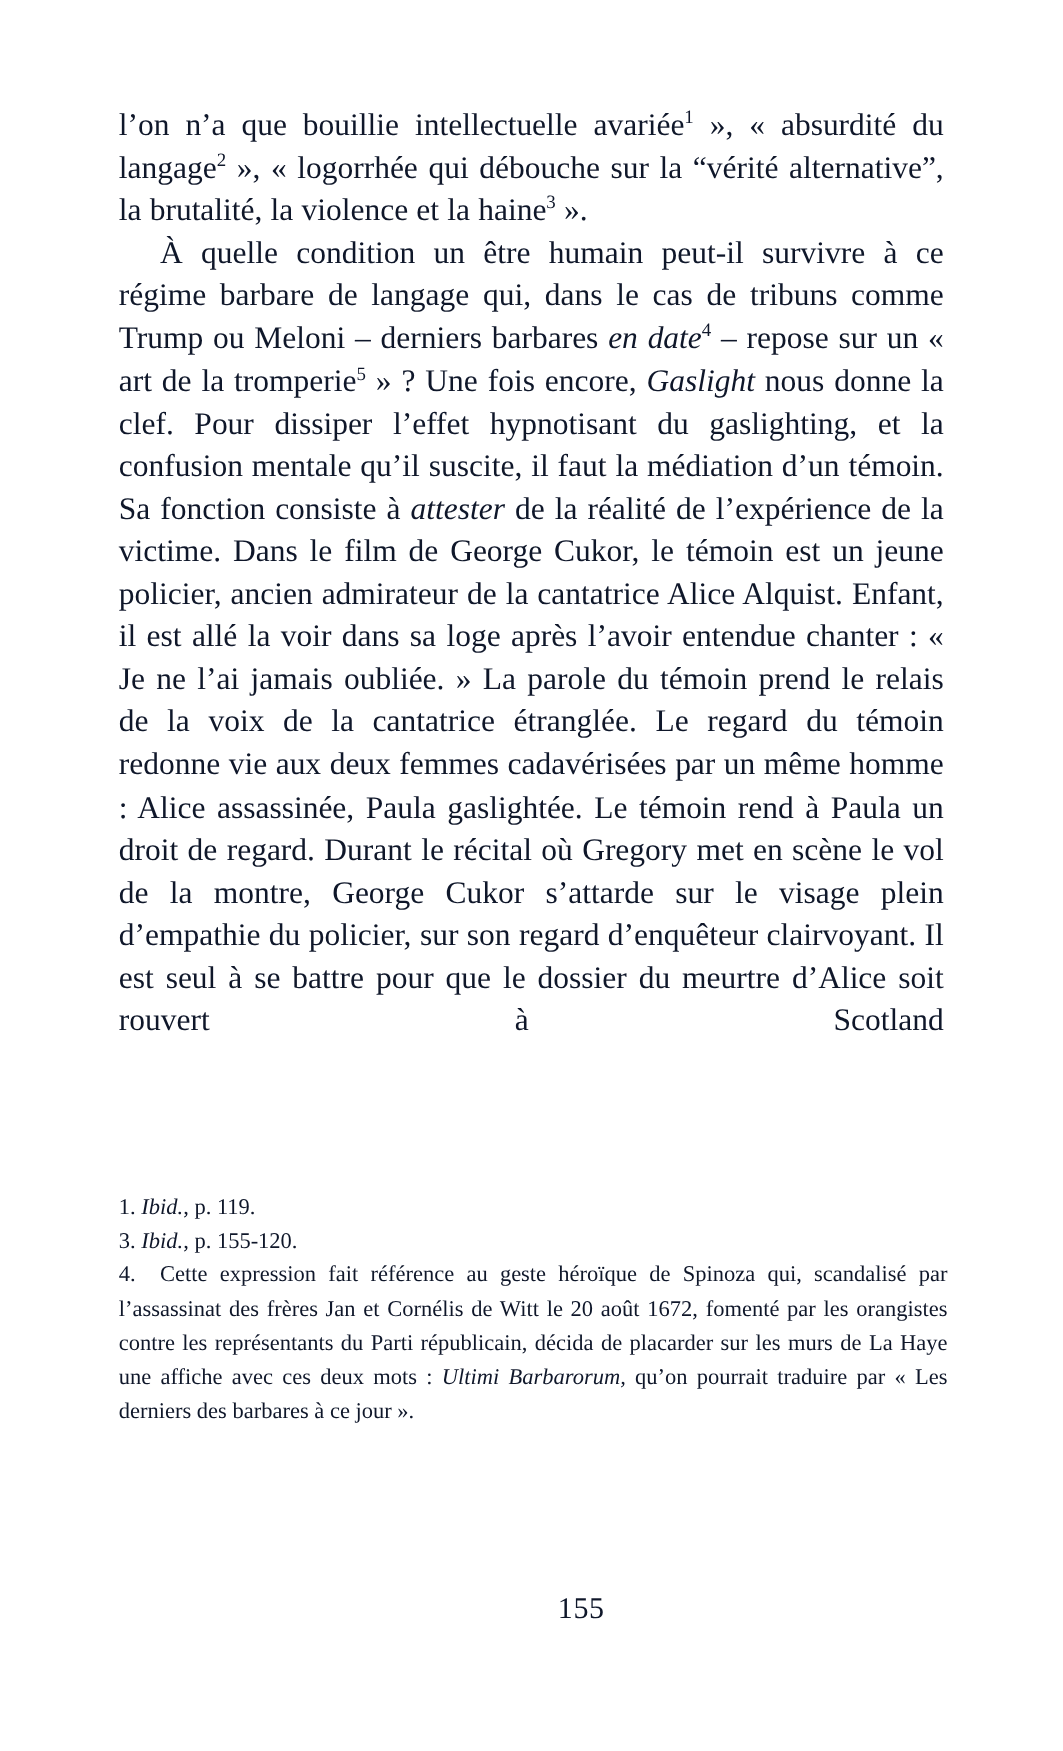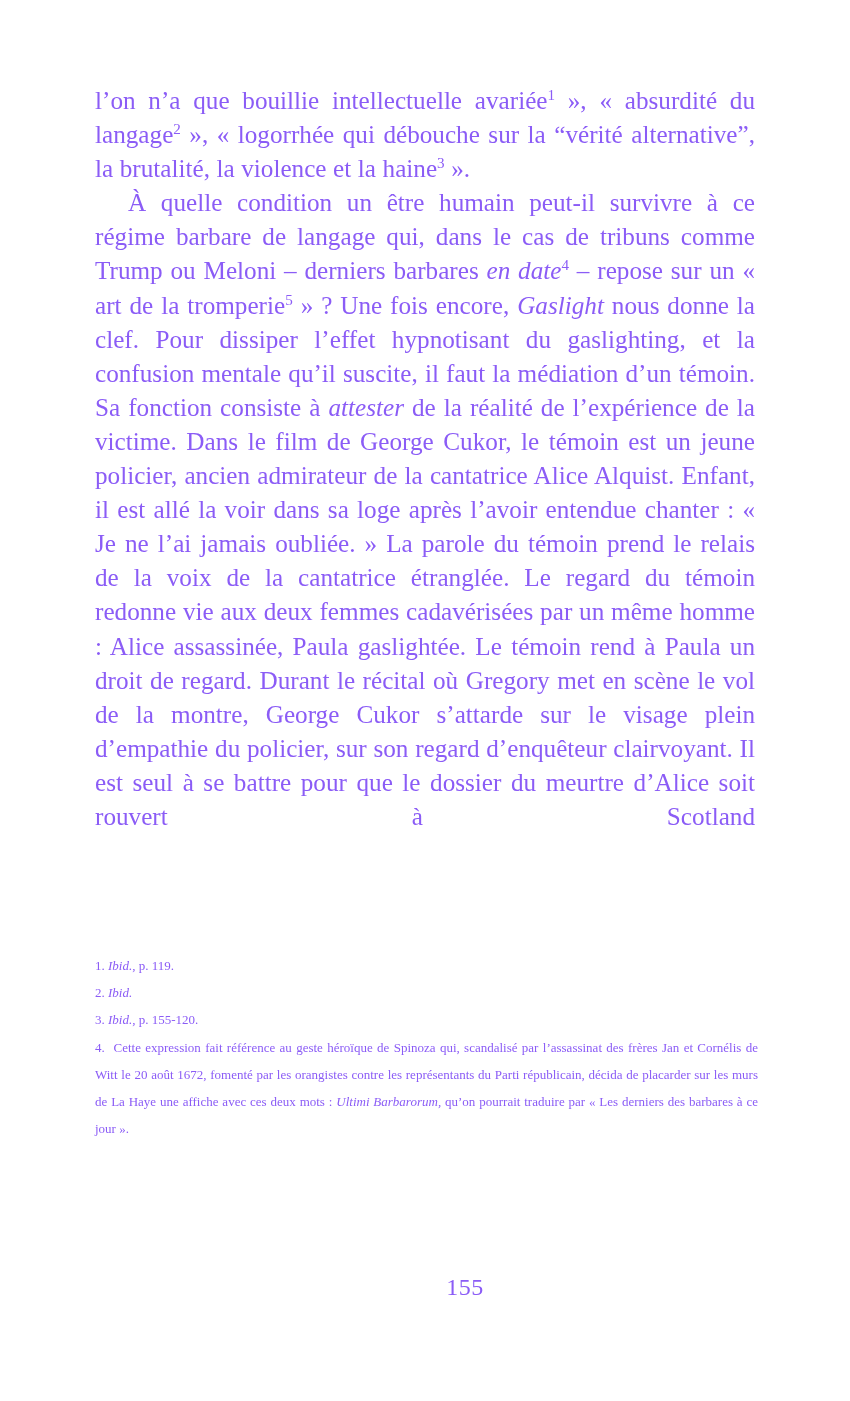--- a/index.html
+++ b/index.html
@@ -7,21 +7,21 @@
     padding: 0;
     background: #ffffff;
   }
   .page {
     position: relative;
     width: 850px;
     height: 1401px;
     background: #ffffff;
     overflow: hidden;
     font-family: "Liberation Serif", "DejaVu Serif", serif;
-    color: #8b5cf6;
+    color: #0f172a;
   }
   .content {
     position: absolute;
     left: 95px;
     top: 84px;
     width: 660px;
   }
 
   
   .body-block {
@@ -55,21 +55,21 @@
     line-height: 0;
     vertical-align: 0.62em;
   }
 
   
   .footnotes {
     position: absolute;
     left: 95px;
     top: 952px;
     width: 663px;
-    font-size: 13px;
+    font-size: 18px;
     line-height: 27.2px;
     text-align: justify;
     text-justify: inter-word;
   }
   .fn {
     margin: 0;
     text-align: justify;
   }
   .fn.short {
     text-align: left;
@@ -112,24 +112,20 @@
     </div>
   </div>
 
   <div class="footnotes">
 
     <p class="fn short">
       <span class="fn-num">1.</span>
       <i>Ibid.</i><span>, p. 119.</span>
     </p>
 
-    <p class="fn short">
-      <span class="fn-num">2.</span>
-      <i>Ibid.</i>
-    </p>
 
     <p class="fn short">
       <span class="fn-num">3.</span>
       <i>Ibid.</i><span>, p. 155-120.</span>
     </p>
 
     <p class="fn">
       <span class="fn-num wide">4.</span>
       <span>Cette expression fait référence au geste héroïque de Spinoza qui, scandalisé par l’assassinat des frères Jan et Cornélis de Witt le 20 août 1672, fomenté par les orangistes contre les représentants du Parti républicain, décida de placarder sur les murs de La Haye une affiche avec ces deux mots : </span><i>Ultimi Barbarorum,</i><span> qu’on pour­rait traduire par « Les derniers des barbares à ce jour ».</span>
     </p>

